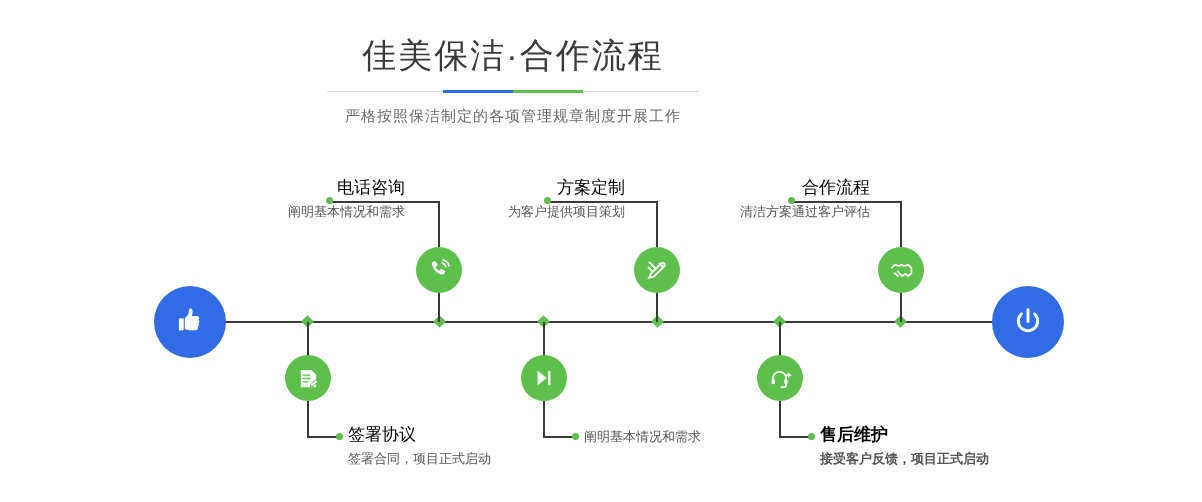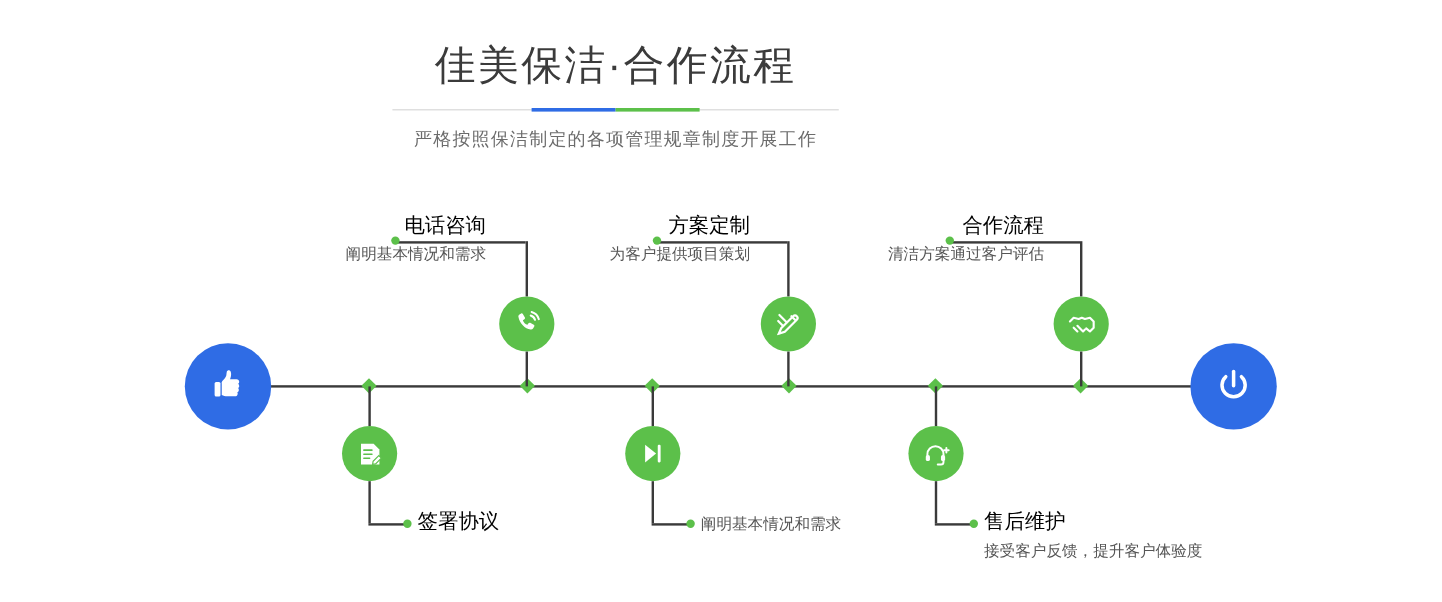--- a/index.html
+++ b/index.html
@@ -239,20 +239,21 @@
             <path d="M19.5 13.2l2.2 2.2-5 5-2.6.4.4-2.6z" fill="#ffffff" stroke="#5cc04a" stroke-width="1"></path>
           </svg>
         </span>
       </div>
       <div class="stem" style="left:307px; top:172px; height:33px;"></div>
       <div class="stem" style="left:307px; top:251px; height:35px;"></div>
       <div class="lead" style="left:307px; top:286px; width:33px;"></div>
       <div class="dot" style="left:336px; top:283px;"></div>
       <div class="label down" style="left:348px; top:274px;">
         <div class="name">签署协议</div>
+        <div class="desc">签署合同，项目正式启动</div>
       </div>
     </div>
 
     <div class="node">
       <div class="bubble" style="left:634px; top:97px;">
         <span>
           <svg width="24" height="24" viewBox="0 0 24 24" fill="none" stroke="#ffffff" stroke-width="1.8" stroke-linecap="round">
             <path d="M4 20l5-1.5 10-10a2.1 2.1 0 0 0-3-3l-10 10z"></path>
             <path d="M14.5 5.5l3 3"></path>
             <path d="M4.5 4.5l6 6"></path>
@@ -317,20 +318,20 @@
             <rect x="15.8" y="12.6" width="3.6" height="5.4" rx="1.6" fill="#ffffff" stroke="none"></rect>
             <path d="M18 18v.8a2.2 2.2 0 0 1-2.2 2.2H13"></path>
             <path d="M20.5 6.5v4M18.5 8.5h4"></path>
           </svg>
         </span>
       </div>
       <div class="stem" style="left:779px; top:172px; height:33px;"></div>
       <div class="stem" style="left:779px; top:251px; height:35px;"></div>
       <div class="lead" style="left:779px; top:286px; width:33px;"></div>
       <div class="dot" style="left:808px; top:283px;"></div>
-      <div class="label down" style="left:820px; top:274px;">
+      <div class="label down" style="left:820px; top:274px;font-weight:bold;">
         <div class="name">售后维护</div>
-        <div class="desc">接受客户反馈，提升客户体验度</div>
+        <div class="desc">接受客户反馈，项目正式启动</div>
       </div>
     </div>
 
   </div>
 </div>
 
 </body></html>

